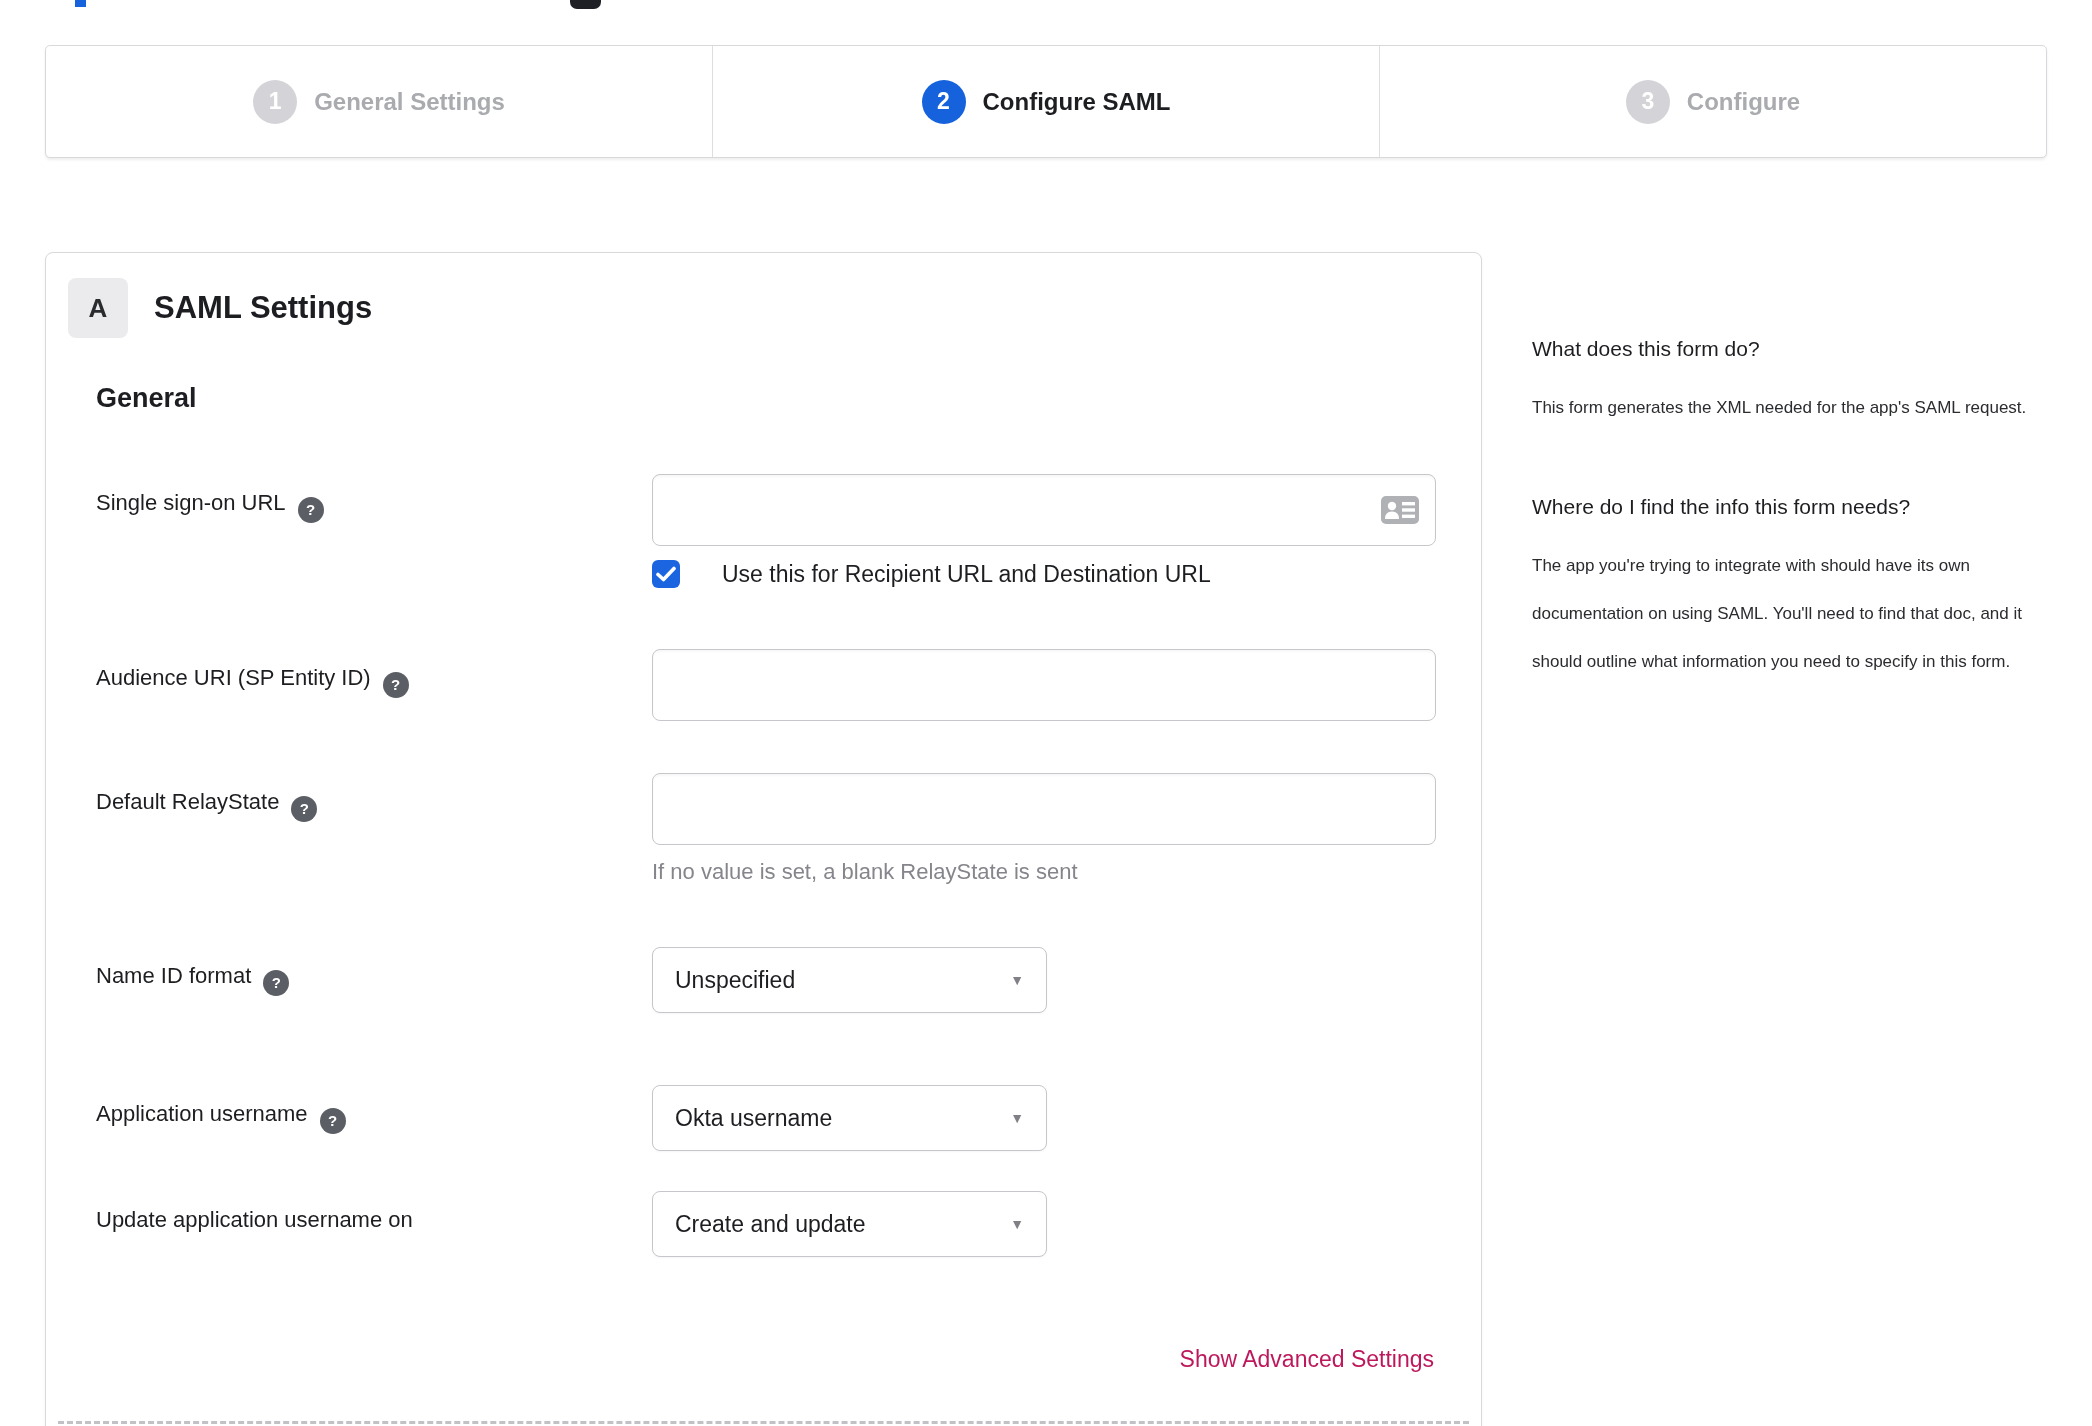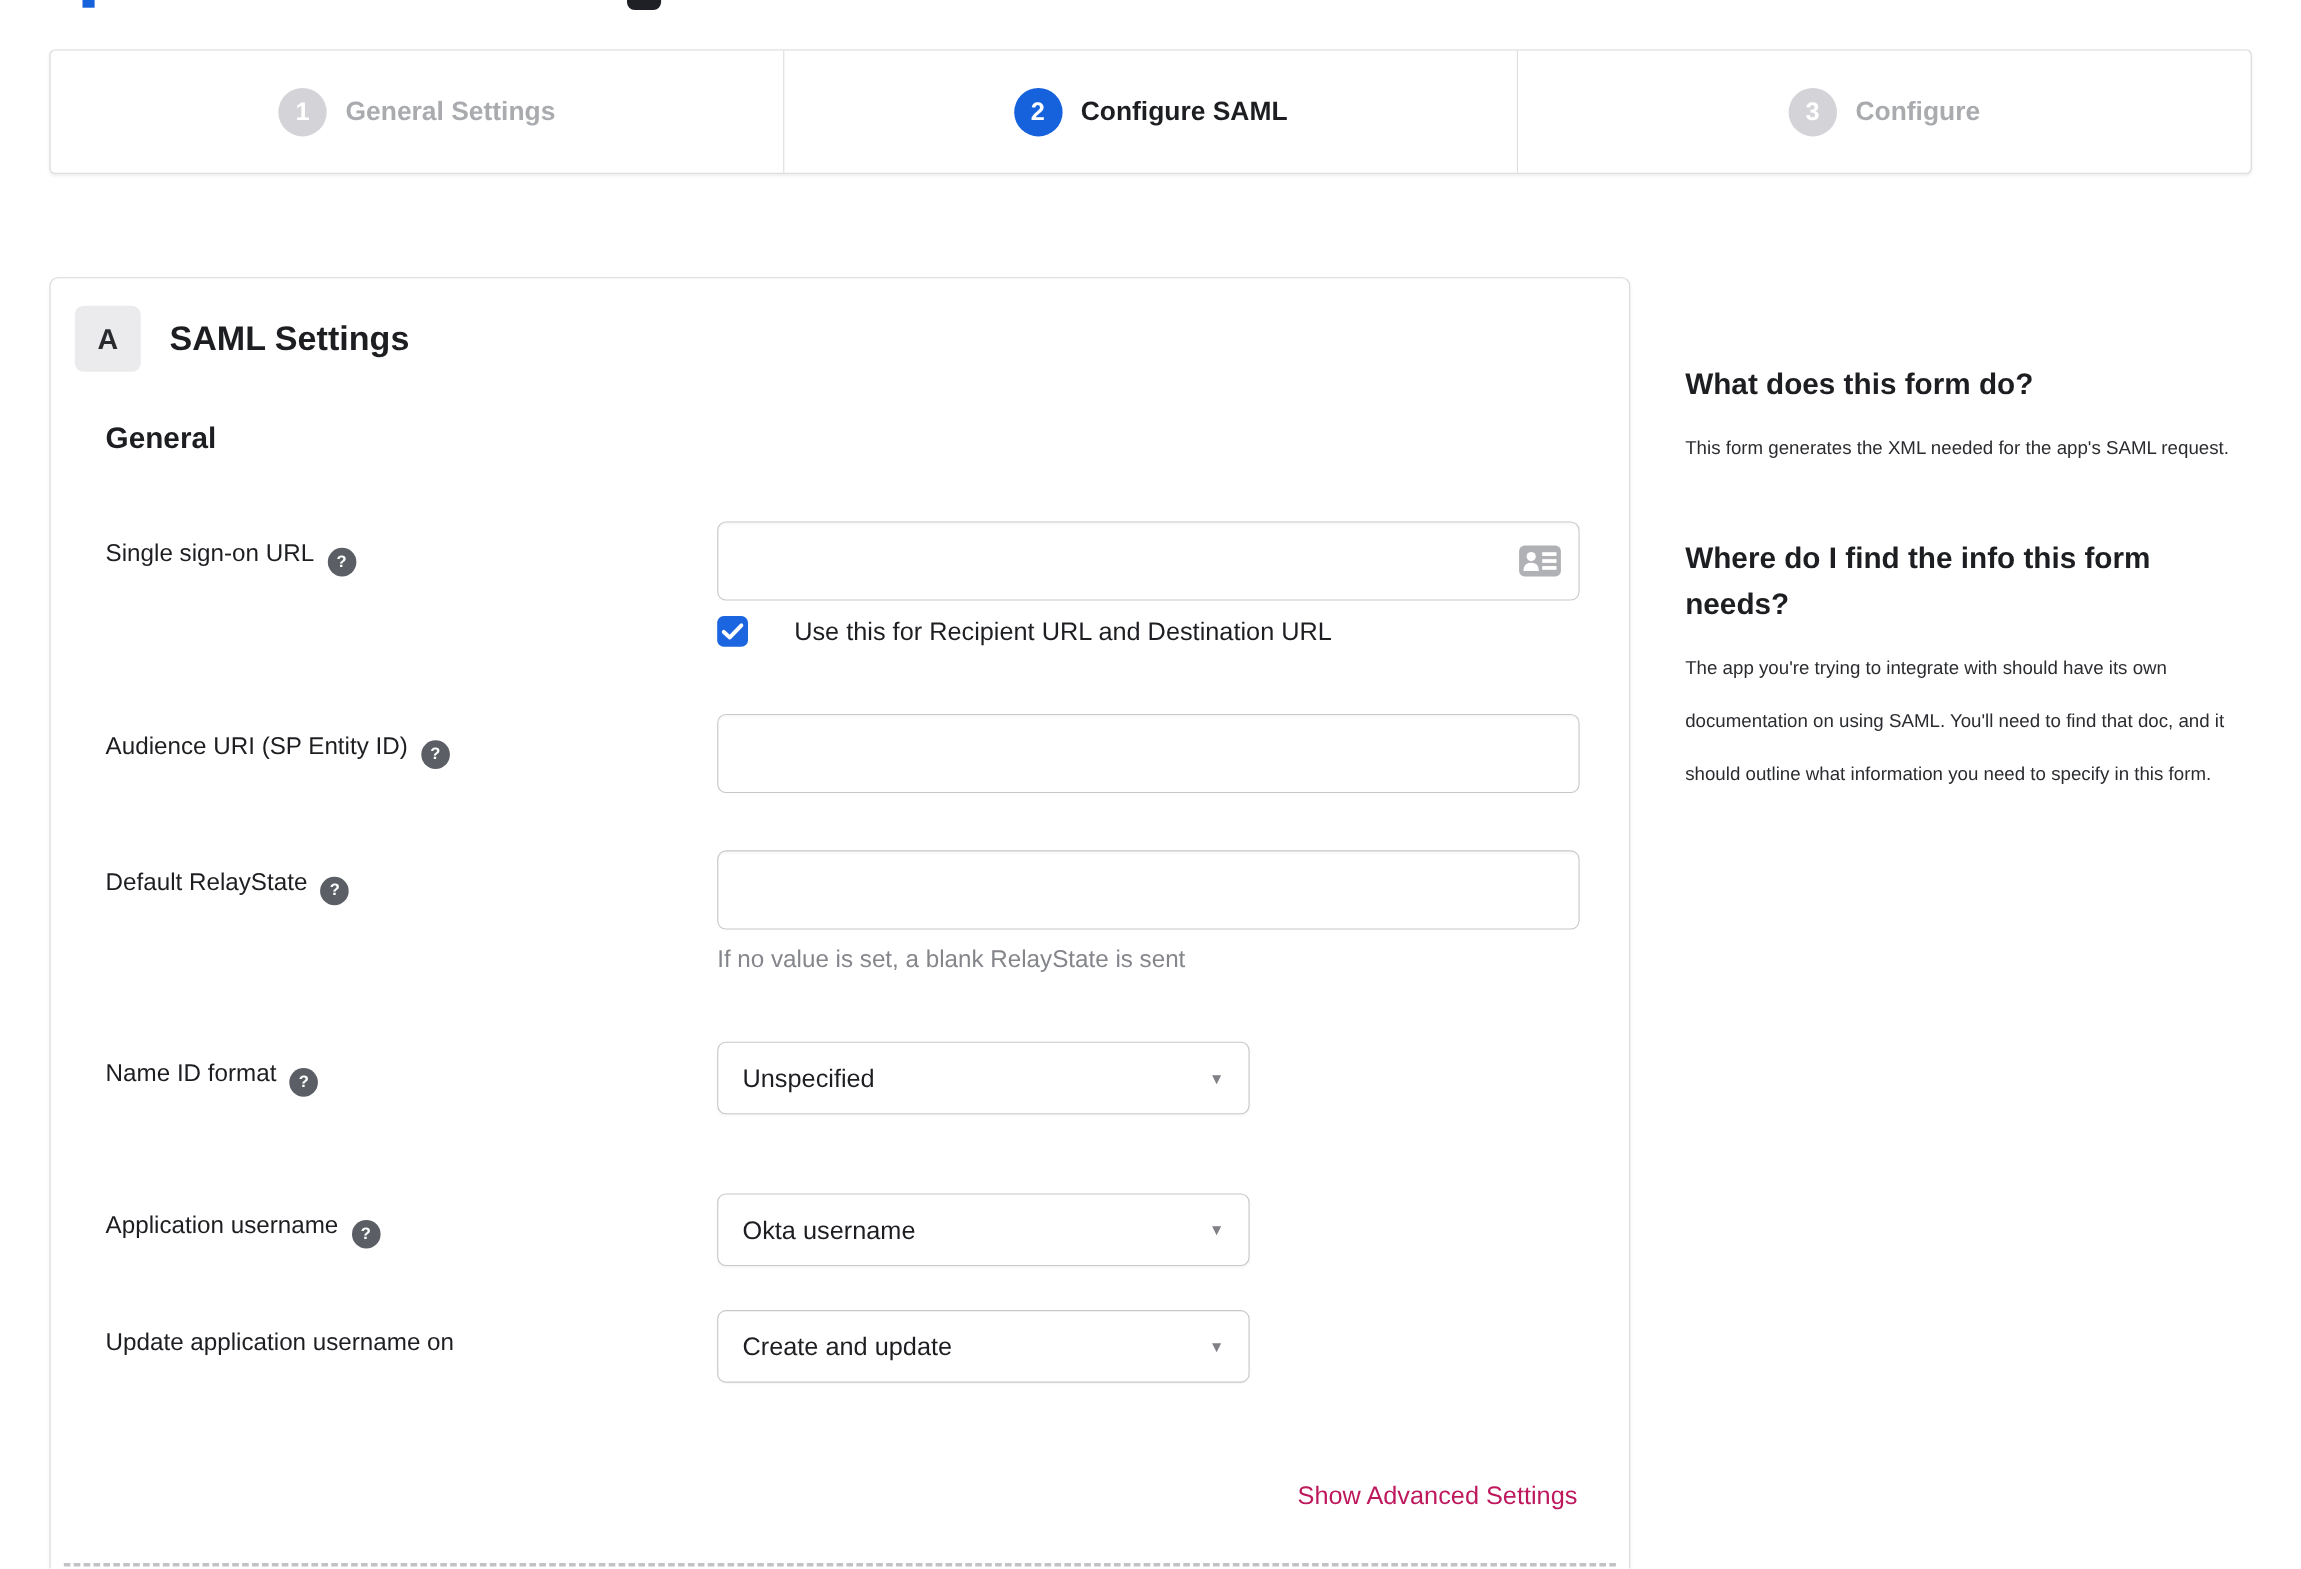--- a/index.html
+++ b/index.html
@@ -107,21 +107,21 @@
     width: 28px; height: 28px; border-radius: 6px;
     background: #1b66e0;
     display: flex; align-items: center; justify-content: center;
     flex: 0 0 28px;
   }
   .checkbox-label { font-size: 23px; color: #1d1e21; }
 
   .hint { margin-top: 14px; font-size: 22px; color: #85868b; }
 
   .select {
-    width: 484px; height: 66px;
+    width: 395px; height: 66px;
     border: 1px solid #c6c7ca; border-radius: 8px;
     background: #ffffff;
     display: flex; align-items: center; justify-content: space-between;
     padding: 0 22px;
     font-size: 23px; color: #1d1e21;
     box-shadow: 0 1px 2px rgba(0,0,0,0.04);
     cursor: pointer;
   }
   .select-caret { font-size: 14px; color: #808186; }
 
@@ -137,21 +137,21 @@
   }
 
   
   .help {
     margin-left: 50px;
     padding-top: 76px;
     width: 512px;
     flex: 0 0 auto;
   }
   .help h3 {
-    font-size: 27px; font-weight: bold; color: #1d1e21;
+    font-size: 21px; font-weight: normal; color: #1d1e21;
     line-height: 42px; margin: 0 0 14px 0;
   }
   .help p {
     font-size: 17px; color: #2b2c30;
     line-height: 48px; margin: 0 0 54px 0;
   }
 </style>
 </head>
 <body>
 

